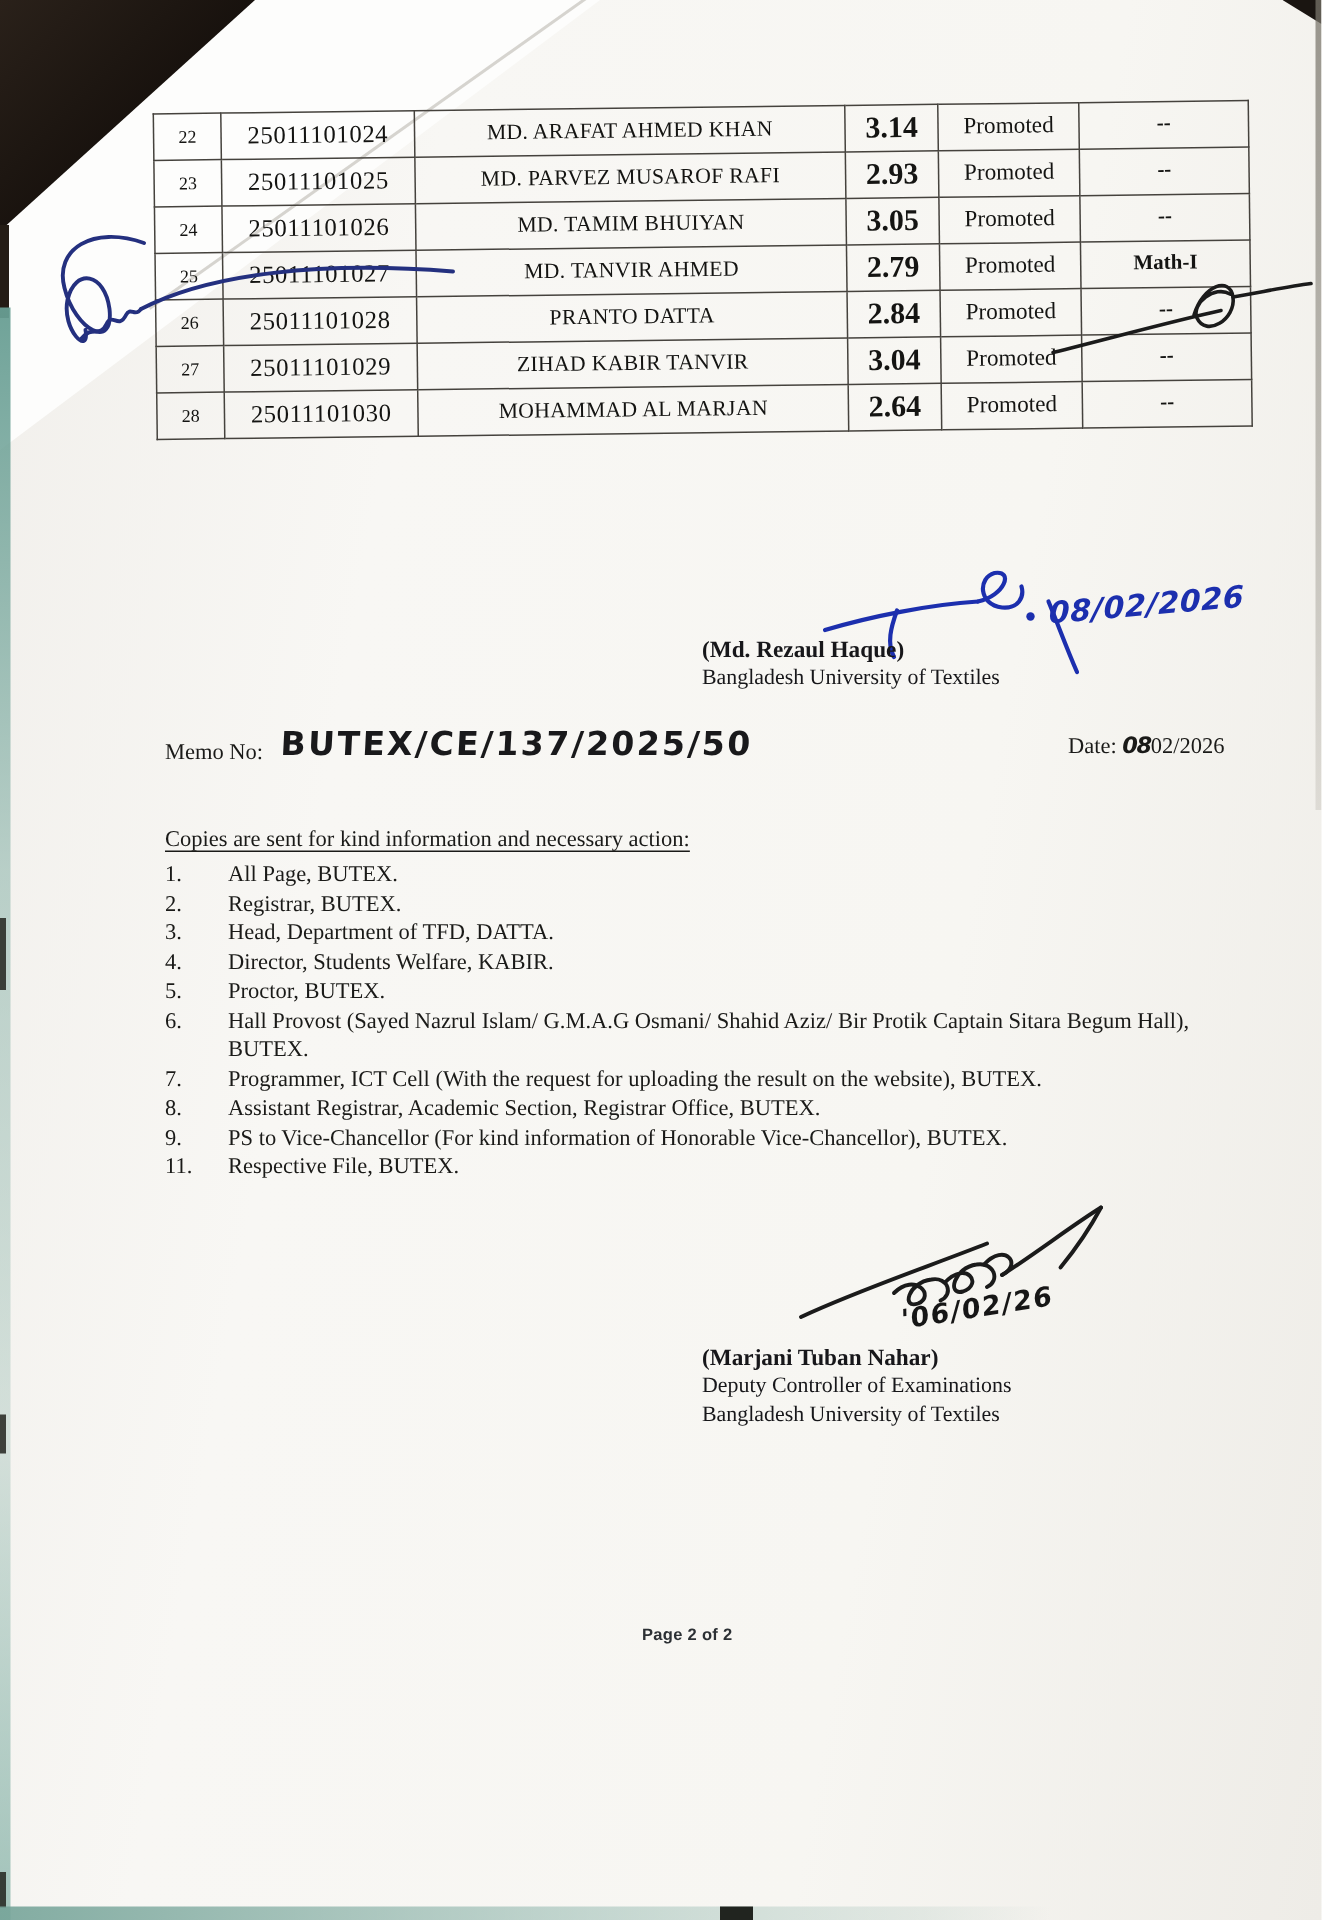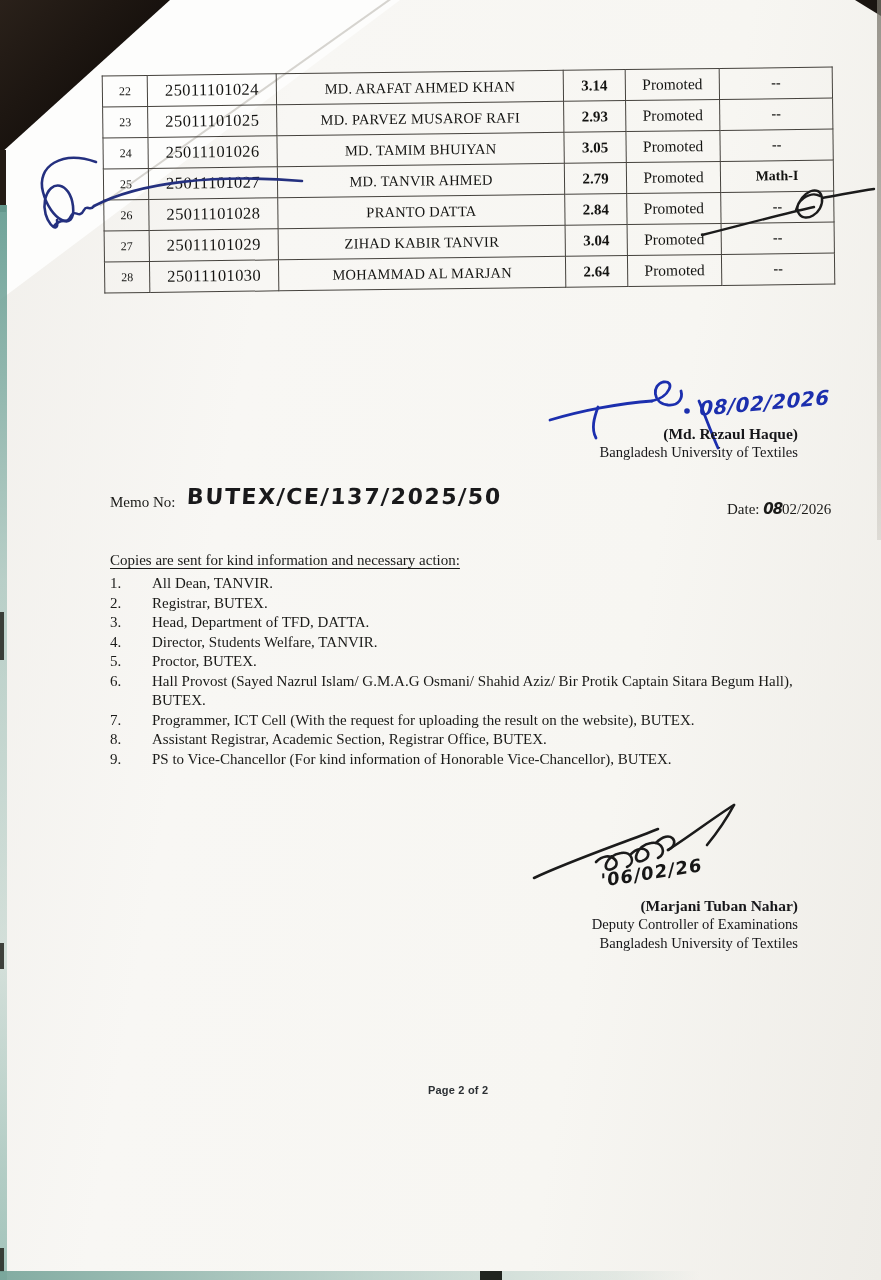--- a/index.html
+++ b/index.html
@@ -30,41 +30,41 @@
     background:linear-gradient(90deg,rgba(118,164,153,.9),rgba(150,186,177,.55) 55%,rgba(170,196,188,.25) 88%,rgba(170,196,188,0));}
   .edge-bottom-dark{left:480px;bottom:0;width:22px;height:9px;background:#21241f;}
 
   
   .results{left:103px;top:71px;transform:rotate(-0.7deg);border-collapse:collapse;}
   .results td{border:1.6px solid #45423d;height:30px;text-align:center;vertical-align:middle;
     padding:0 2px;color:#141412;}
   .c-sl{width:40px;font-size:12px;}
   .c-id{width:124px;font-size:16.5px;letter-spacing:.4px;}
   .c-name{width:282px;font-size:14.5px;letter-spacing:.2px;}
-  .c-cgpa{width:57px;font-size:15px;font-weight:bold;}
+  .c-cgpa{width:57px;font-size:20px;font-weight:bold;}
   .c-status{width:89px;font-size:15.5px;}
   .c-rem{width:108px;font-size:14px;font-weight:600;}
 
   
-  .sig-text{width:330px;text-align:right;line-height:19px;color:#17171a;}
+  .sig-text{width:330px;text-align:left;line-height:19px;color:#17171a;}
   .sig-name{font-weight:bold;font-size:15.5px;}
   .sig-line{font-size:14.6px;}
   .hand-date-blue{left:699px;top:391px;color:#1c2fae;font-family:"DejaVu Sans",sans-serif;
     font-weight:bold;font-style:italic;font-size:20px;letter-spacing:.5px;
     transform:rotate(-5deg) skewX(-6deg);}
   .hand-date-black{left:600px;top:862px;color:#161616;font-family:"DejaVu Sans",sans-serif;
     font-weight:bold;font-size:18px;letter-spacing:1px;transform:rotate(-9deg) skewX(-8deg);}
 
   
   .memo{left:110px;top:487px;white-space:nowrap;}
   .memo-label{font-size:15px;margin-top:44px;}
   .memo-hand{font-family:"DejaVu Sans",sans-serif;font-size:22px;font-weight:600;
     letter-spacing:1.6px;transform:skewX(-3deg);display:inline-block;
     position:relative;top:-3px;margin-left:8px;color:#19191b;}
-  .date-line{left:727px;top:488px;font-size:15px;margin-top:12px;}
+  .date-line{left:712px;top:488px;font-size:15px;}
   .date-hand{font-family:"DejaVu Sans",sans-serif;font-weight:bold;font-style:italic;
     font-size:15px;letter-spacing:-1px;}
 
   
   .copies{left:110px;top:552px;width:702px;}
   .copies-heading{font-size:15px;text-decoration:underline;text-underline-offset:2.5px;
     margin-bottom:5px;}
   .copy-item{display:flex;font-size:15px;line-height:19.5px;}
   .copy-num{width:42px;flex:none;}
   .copy-text{flex:1;}
@@ -188,53 +188,57 @@
 </div>
 <div class="abs date-line">
   <span>Date:</span>
   <span class="date-hand">08</span><span>02/2026</span>
 </div>
 
 <div class="abs copies">
   <div class="copies-heading">Copies are sent for kind information and necessary action:</div>
   <div class="copy-item">
     <span class="copy-num">1.</span>
-    <span class="copy-text">All Dean, TANVIR.</span>
+    <span class="copy-text">All Page, BUTEX.</span>
   </div>
   <div class="copy-item">
     <span class="copy-num">2.</span>
     <span class="copy-text">Registrar, BUTEX.</span>
   </div>
   <div class="copy-item">
     <span class="copy-num">3.</span>
     <span class="copy-text">Head, Department of TFD, DATTA.</span>
   </div>
   <div class="copy-item">
     <span class="copy-num">4.</span>
-    <span class="copy-text">Director, Students Welfare, TANVIR.</span>
+    <span class="copy-text">Director, Students Welfare, KABIR.</span>
   </div>
   <div class="copy-item">
     <span class="copy-num">5.</span>
     <span class="copy-text">Proctor, BUTEX.</span>
   </div>
   <div class="copy-item">
     <span class="copy-num">6.</span>
     <span class="copy-text">Hall Provost (Sayed Nazrul Islam/ G.M.A.G Osmani/ Shahid Aziz/ Bir Protik Captain Sitara Begum Hall), BUTEX.</span>
   </div>
   <div class="copy-item">
     <span class="copy-num">7.</span>
     <span class="copy-text">Programmer, ICT Cell (With the request for uploading the result on the website), BUTEX.</span>
   </div>
   <div class="copy-item">
     <span class="copy-num">8.</span>
     <span class="copy-text">Assistant Registrar, Academic Section, Registrar Office, BUTEX.</span>
   </div>
   <div class="copy-item">
     <span class="copy-num">9.</span>
     <span class="copy-text">PS to Vice-Chancellor (For kind information of Honorable Vice-Chancellor), BUTEX.</span>
+  </div>
+  <div class="copy-item">
+    <span class="copy-num">11.</span>
+    <span class="copy-text">Respective File, BUTEX.</span>
   </div>
 </div>
 
 <svg class="abs" style="left:528px;top:798px;" width="220" height="100" viewBox="0 0 220 100">
   <g fill="none" stroke="#1b1b1b" stroke-width="2.6" stroke-linecap="round">
     <path d="M6 80 C 42 63, 92 46, 130 31"></path>
     <path d="M68 64 C 82 50, 96 66, 84 71 C 73 75, 77 57, 93 55 C 104 53, 108 65, 99 69"></path>
     <path d="M102 57 C 116 42, 128 58, 114 63 C 103 66, 108 47, 123 45 C 135 43, 139 56, 130 60"></path>
     <path d="M128 45 C 142 30, 154 45, 140 52"></path>
     <path d="M140 52 C 162 38, 188 18, 206 7"></path>

